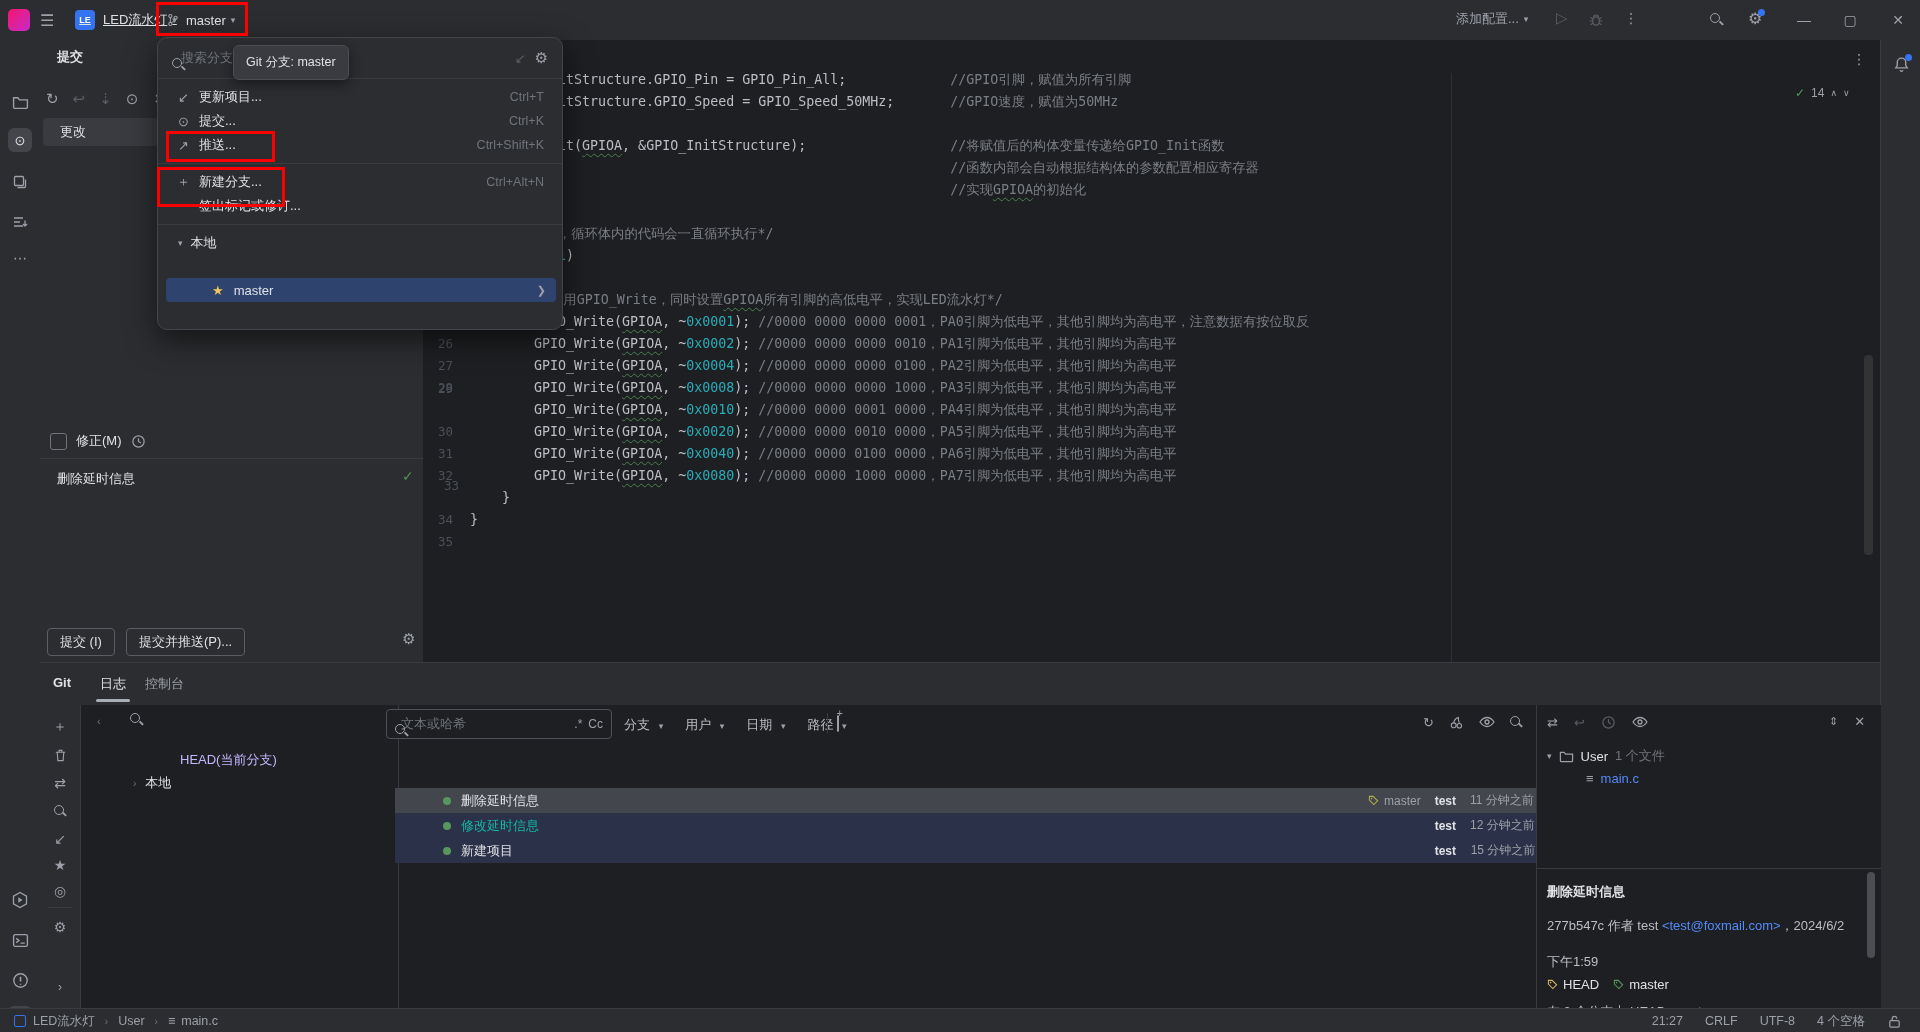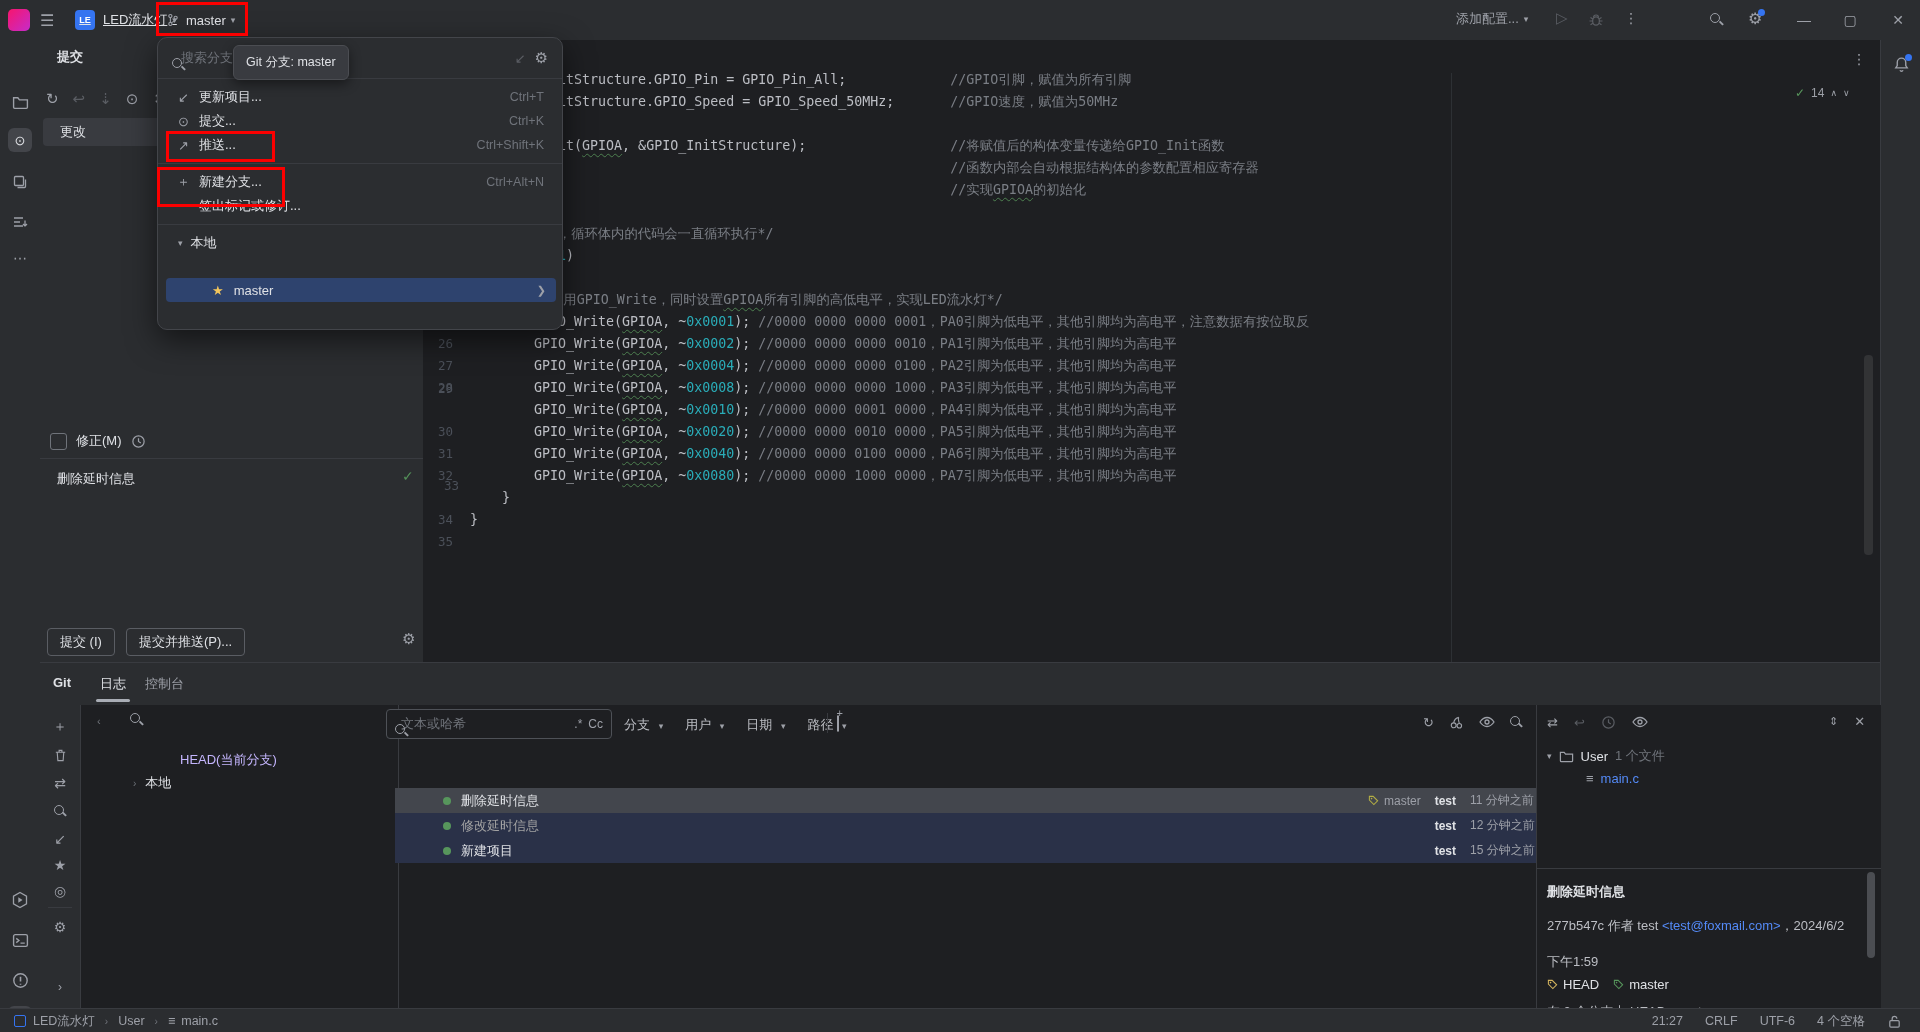--- a/index.html
+++ b/index.html
@@ -398,27 +398,27 @@
             <span style="flex:1;"></span>
             <svg class="tagic" style="color:#b3ae45;margin-right:5px;">
               <use href="#i-tag"></use>
             </svg>
             <span style="color:#9da0a8;font-size:12px;margin-right:14px;">master</span>
             <span style="color:#dfe1e5;font-weight:bold;font-size:12px;margin-right:14px;">test</span>
             <span style="color:#9da0a8;font-size:12px;width:66px;flex:none;white-space:nowrap;overflow:hidden;">11 分钟之前</span>
             <span class="cdot" style="top: 8.5px; position: absolute;"></span>
           </div>
           <div class="commit-row crow-blue" style="top: 108px;">
-            <span style="margin-left:66px;color:#a3a3a3;">修改延时信息</span>
+            <span style="margin-left:66px;color:#14b8a6;">修改延时信息</span>
             <span style="flex:1;"></span>
             <span style="color:#dfe1e5;font-weight:bold;font-size:12px;margin-right:14px;">test</span>
             <span style="color:#9da0a8;font-size:12px;width:66px;flex:none;white-space:nowrap;overflow:hidden;">12 分钟之前</span>
             <span class="cdot" style="top: 8.5px; position: absolute;"></span>
           </div>
-          <div class="commit-row crow-blue" style="top: 133px;">
+          <div class="commit-row crow-blue" style="top: 133px; text-align: center;">
             <span style="margin-left:66px;color:#dfe1e5;">新建项目</span>
             <span style="flex:1;"></span>
             <span style="color:#dfe1e5;font-weight:bold;font-size:12px;margin-right:14px;">test</span>
             <span style="color:#9da0a8;font-size:12px;width:66px;flex:none;white-space:nowrap;overflow:hidden;">15 分钟之前</span>
             <span class="cdot" style="top: 8.5px; position: absolute;"></span>
           </div>
         </div>
 
       <div id="right-panel">
         <div class="abs row gray" style="left:10px;top:9px;gap:16px;">
@@ -478,21 +478,21 @@
     <span style="display:inline-block;width:10px;height:10px;border:1.5px solid #3574f0;border-radius:2px;margin-right:7px;"></span>
     <span class="sb-item" style="margin-right:10px;">LED流水灯</span>
     <span class="faint" style="margin-right:10px;font-size:10px;">›</span>
     <span class="sb-item" style="margin-right:10px;">User</span>
     <span class="faint" style="margin-right:10px;font-size:10px;">›</span>
     <span style="margin-right:6px;">≡</span>
     <span class="sb-item">main.c</span>
     <span style="flex:1;"></span>
     <span class="sb-item">21:27</span>
     <span class="sb-item">CRLF</span>
-    <span class="sb-item">UTF-6</span>
+    <span class="sb-item">UTF-8</span>
     <span class="sb-item">4 个空格</span>
     <svg class="sic" width="15" height="15" style="color:#9da0a8;margin-right:18px;">
         <use href="#i-lock"></use>
       </svg>
   </div>
 
   <div class="abs" id="branch-popup">
     <div class="pp-search">
       <span class="gray"><span class="srch"></span></span>
       <span class="faint" style="flex:1;">搜索分支</span>

